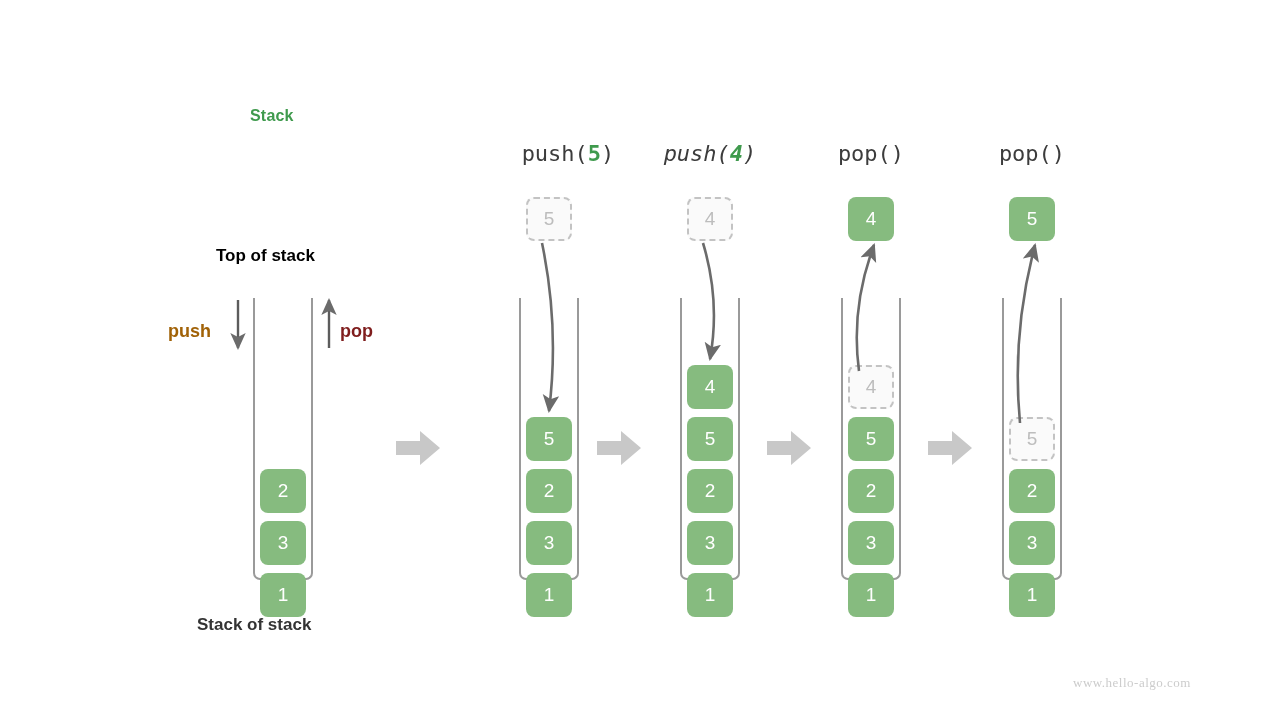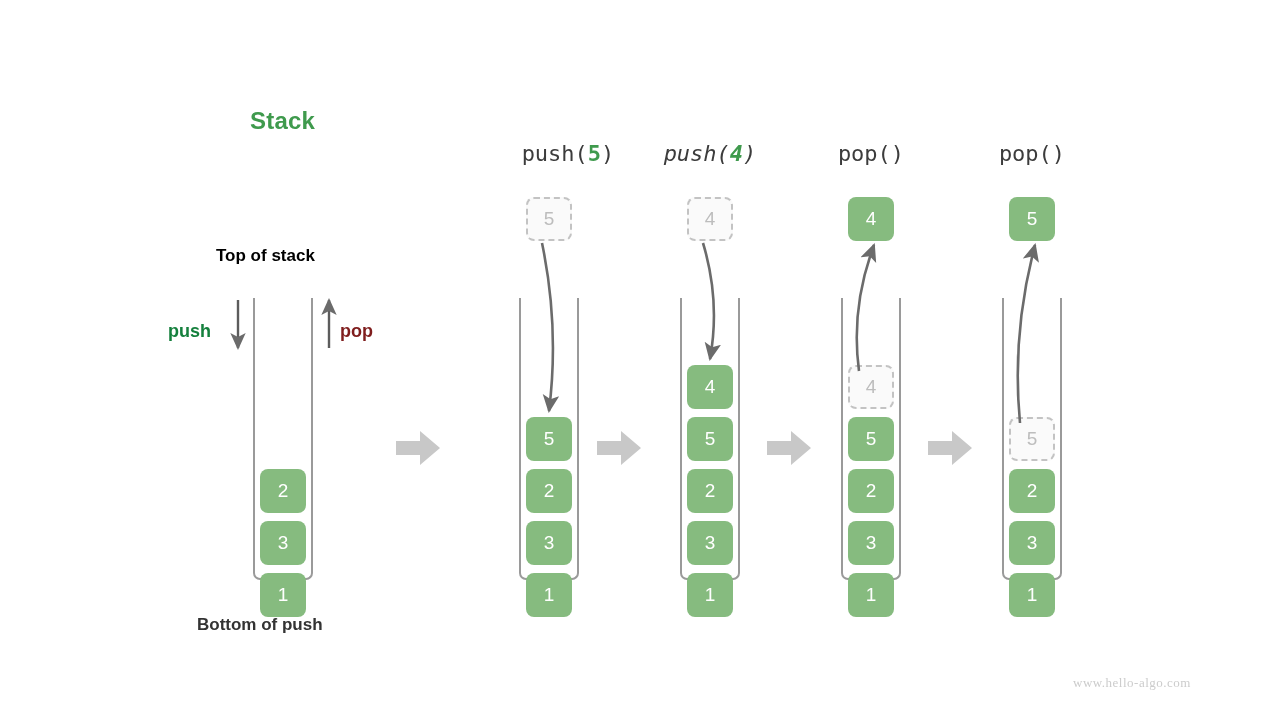--- a/index.html
+++ b/index.html
@@ -15,42 +15,42 @@
     font-family: "Liberation Sans", sans-serif;
     color: #333333;
   }
 
   
   .abs { position: absolute; }
 
   
   #stack-title {
     left: 250px; top: 107px;
-    font-size: 24px;
+    font-size: 16px;
     font-weight: bold;
     color: #3f9a4d;
     letter-spacing: .2px;
   }
   #top-of-stack-label {
     left: 216px; top: 246px;
     font-size: 17px;
     font-weight: bold;
     color: #000000;
   }
   #bottom-of-stack-label {
     left: 197px; top: 615px;
     font-size: 17px;
     font-weight: bold;
     color: #333333;
   }
   #push-label {
     left: 168px; top: 321px;
     font-size: 18px;
     font-weight: bold;
-    color: #15803d;
+    color: #a16207;
   }
   #pop-label {
     left: 340px; top: 321px;
     font-size: 18px;
     font-weight: bold;
     color: #7f1d1d;
   }
   #watermark {
     left: 1073px; top: 675px;
     font-family: Liberation Serif, serif;
@@ -112,21 +112,21 @@
     pointer-events: none;
   }
 </style>
 </head>
 <body>
 
 <div class="abs" id="stack-title">Stack</div>
 
 <div class="abs" id="top-of-stack-label">Top of stack</div>
 
-<div class="abs" id="bottom-of-stack-label">Bottom of push</div>
+<div class="abs" id="bottom-of-stack-label">Stack of stack</div>
 
 <div class="abs" id="push-label">push</div>
 
 <div class="abs" id="pop-label">pop</div>
 
 <div class="abs" id="watermark">www.hello-algo.com</div>
 
 <div id="diagram">
     <div class="container-u" style="left: 253px; top: 298px; height: 282px;"></div>
     <div class="box" style="left: 260px; top: 469px;">2</div>

